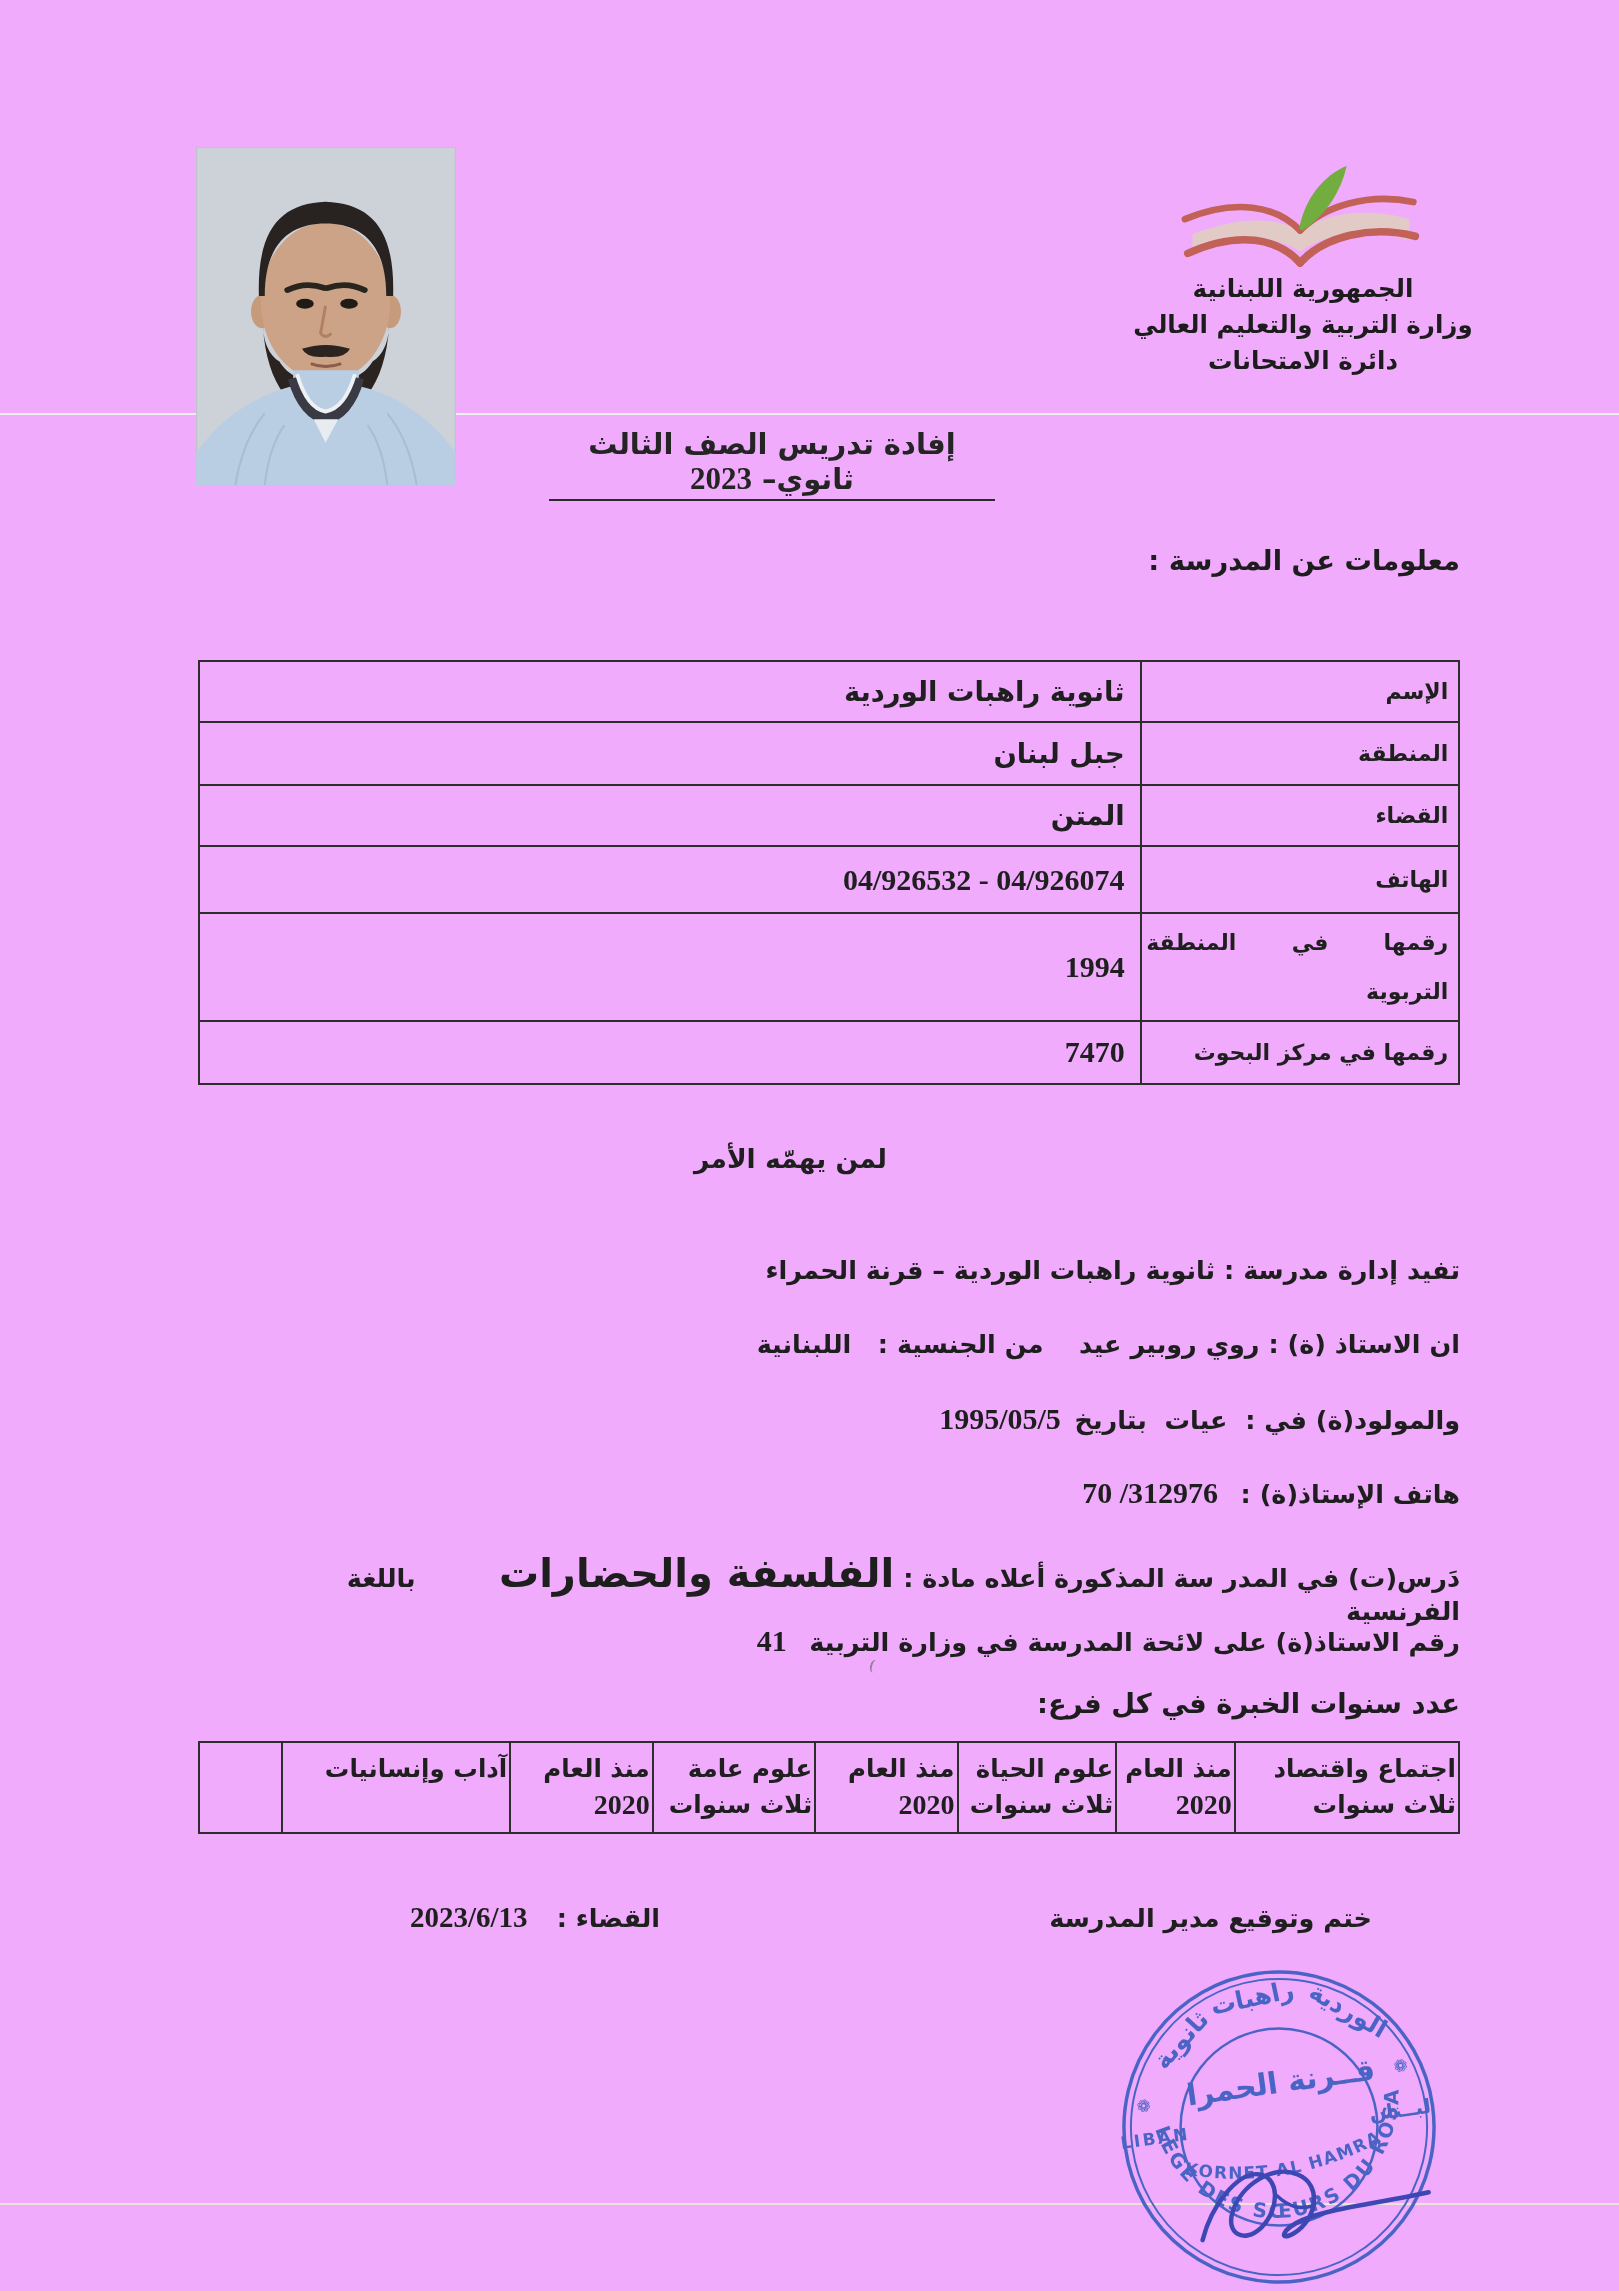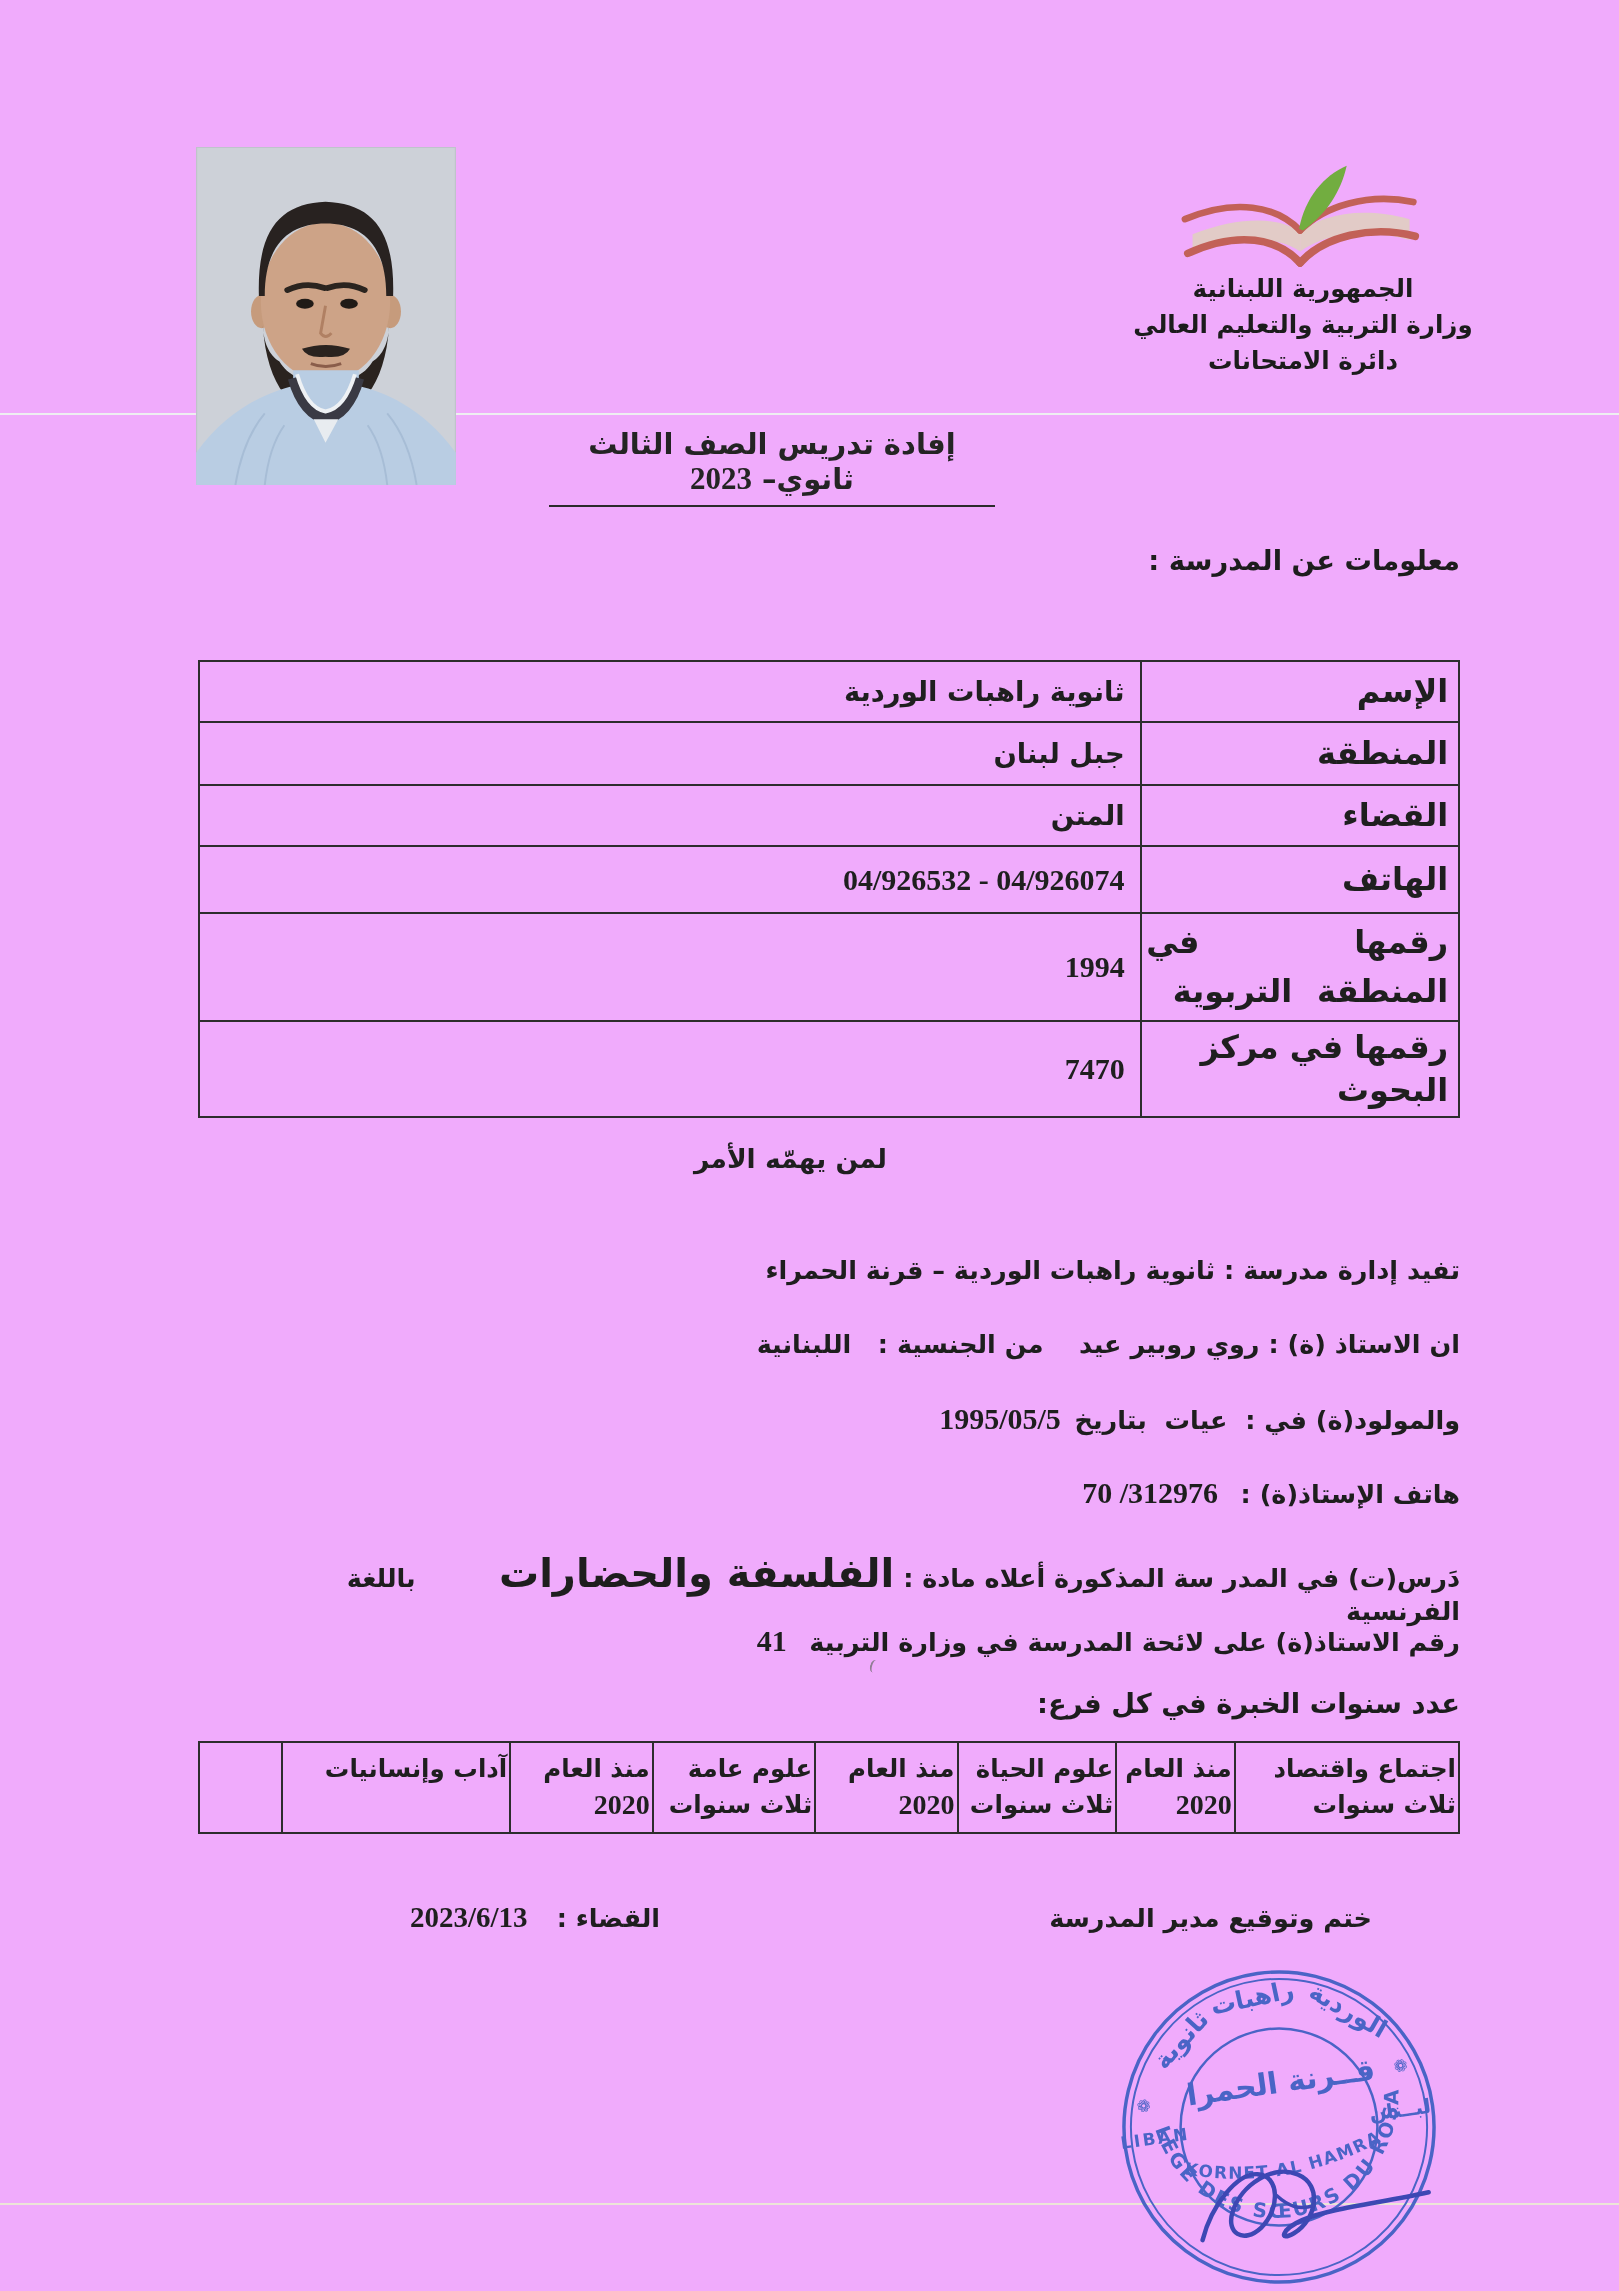--- a/index.html
+++ b/index.html
@@ -24,36 +24,36 @@
   .logo-svg{left:1164px;top:160px;width:276px;height:124px;}
   .ministry-text{
     left:1117px;top:271px;width:372px;text-align:center;
     font-size:24.5px;font-weight:bold;line-height:36px;color:#1c1c1c;
   }
 
   
   .doc-title{
     left:549px;top:427px;width:446px;text-align:center;
     font-size:29px;font-weight:bold;color:#242424;
-    border-bottom:2.9px solid #2b2b2b;padding-bottom:8px;direction:rtl;
+    border-bottom:2.9px solid #2b2b2b;padding-bottom:2px;direction:rtl;
   }
   .doc-title .num{font-size:31px;}
 
   .section-heading{font-weight:bold;color:#1d1d1d;}
   .school-heading{right:159px;top:545px;font-size:27.4px;}
   .exp-heading{right:159px;top:1688px;font-size:27.4px;}
 
   
   table.main-table{
     position:absolute;right:159px;top:660px;width:1262px;
     border-collapse:collapse;table-layout:fixed;direction:rtl;
   }
   table.main-table td{border:2px solid #2d2d2d;vertical-align:middle;}
   td.label-cell{
-    width:302px;font-size:32px;font-weight:bold;
+    width:302px;font-size:22px;font-weight:bold;
     padding:3.9px 9.8px 3.9px 3.9px;text-align:right;line-height:43px;margin-top:47px;
   }
   td.label-cell.justify{text-align:justify;word-spacing:13.7px;line-height:49px;}
   td.value-cell{text-align:right;padding:3.9px 15.7px 3.9px 7.8px;border-radius:13px;}
   .arval{font-size:27.4px;font-weight:bold;}
   .numval{font-size:30px;}
   tr.r1{height:61px;} tr.r2{height:63px;} tr.r3{height:61px;}
   tr.r4{height:67px;} tr.r5{height:104px;} tr.r6{height:63px;}
 
   

